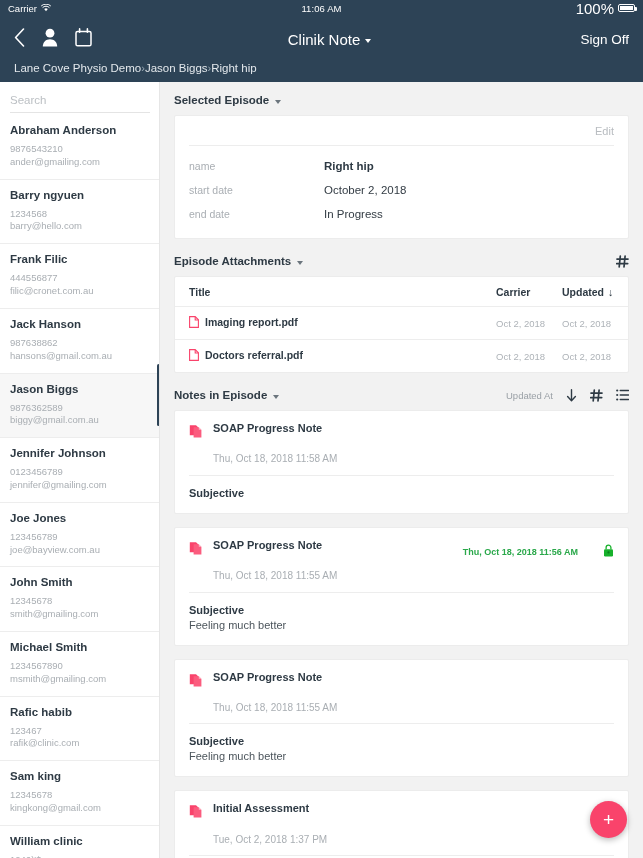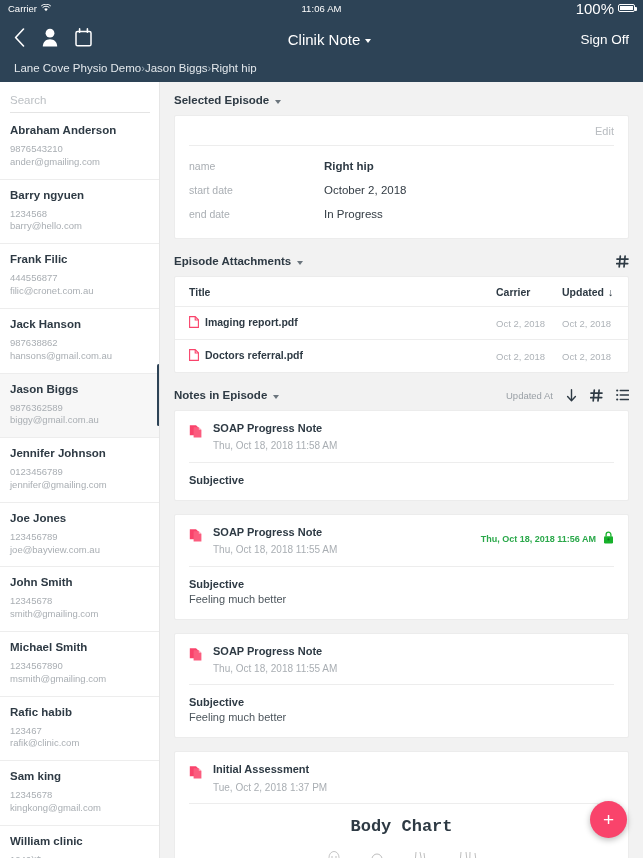--- a/index.html
+++ b/index.html
@@ -133,22 +133,22 @@
   .att-table th.c-last { padding-right: 14px; }
   .att-table td.c-last { padding-right: 14px; }
   .pdf-ic { display: inline-block; vertical-align: -2px; margin-right: 6px; }
   .sort-arrow { margin-left: 4px; font-weight: normal; }
 
   
   .note { background: #ffffff; border: 1px solid #ececec; border-radius: 2px; margin-bottom: 13px; }
   .note-head { display: flex; align-items: flex-start; padding: 10px 14px 9px 14px; }
   .note-ic { margin-right: 9px; margin-top: 2px; flex: 0 0 auto; }
   .note-title { font-size: 11px; font-weight: bold; color: #2e3a44; line-height: 1.3; }
-  .note-date { font-size: 10px; color: #a9aeb3; line-height: 1.35; margin-top: 4px; }
-  .note-sign { margin-left: auto; display: flex; align-items: center; gap: 7px; padding-top: 5px; }
+  .note-date { font-size: 10px; color: #a9aeb3; line-height: 1.35; margin-top: 17px; }
+  .note-sign { margin-left: auto; display: flex; align-items: center; gap: 25px; padding-top: 5px; }
   .sign-time { font-size: 9px; color: #2aa84a; font-weight: bold; }
   .note-rule { height: 1px; background: #ededed; margin: 0 14px; }
   .note-body { padding: 11px 14px 14px 14px; }
   .note-lbl { font-size: 11px; font-weight: bold; color: #2e3a44; }
   .note-txt { font-size: 11px; color: #4c555c; margin-top: 3px; }
   .bodychart-title { text-align: center; font-size: 17px; font-weight: bold; color: #2e3a44; padding: 13px 0 0 0; font-family: Liberation Mono, monospace; }
   .bodychart-figs { display: flex; justify-content: center; align-items: flex-end; gap: 26px; padding: 14px 0 0 0; opacity: .55; }
 
   
   .fab {

